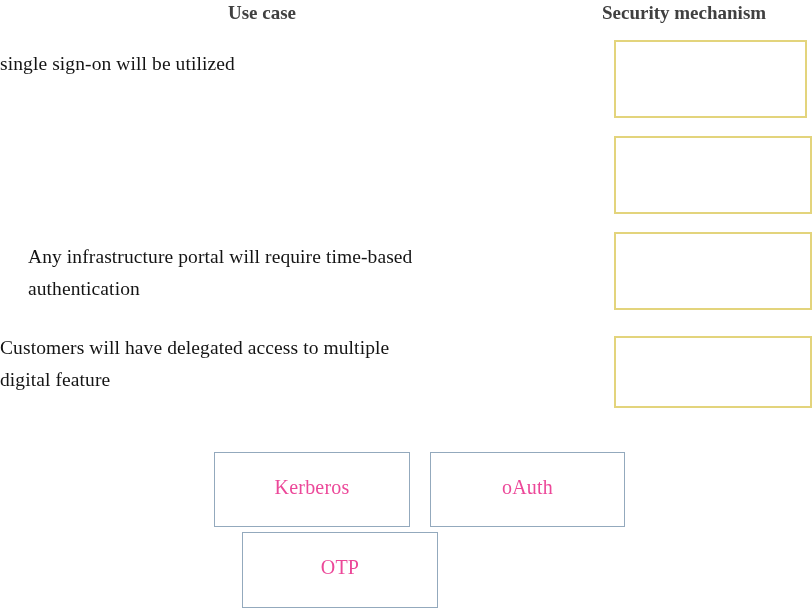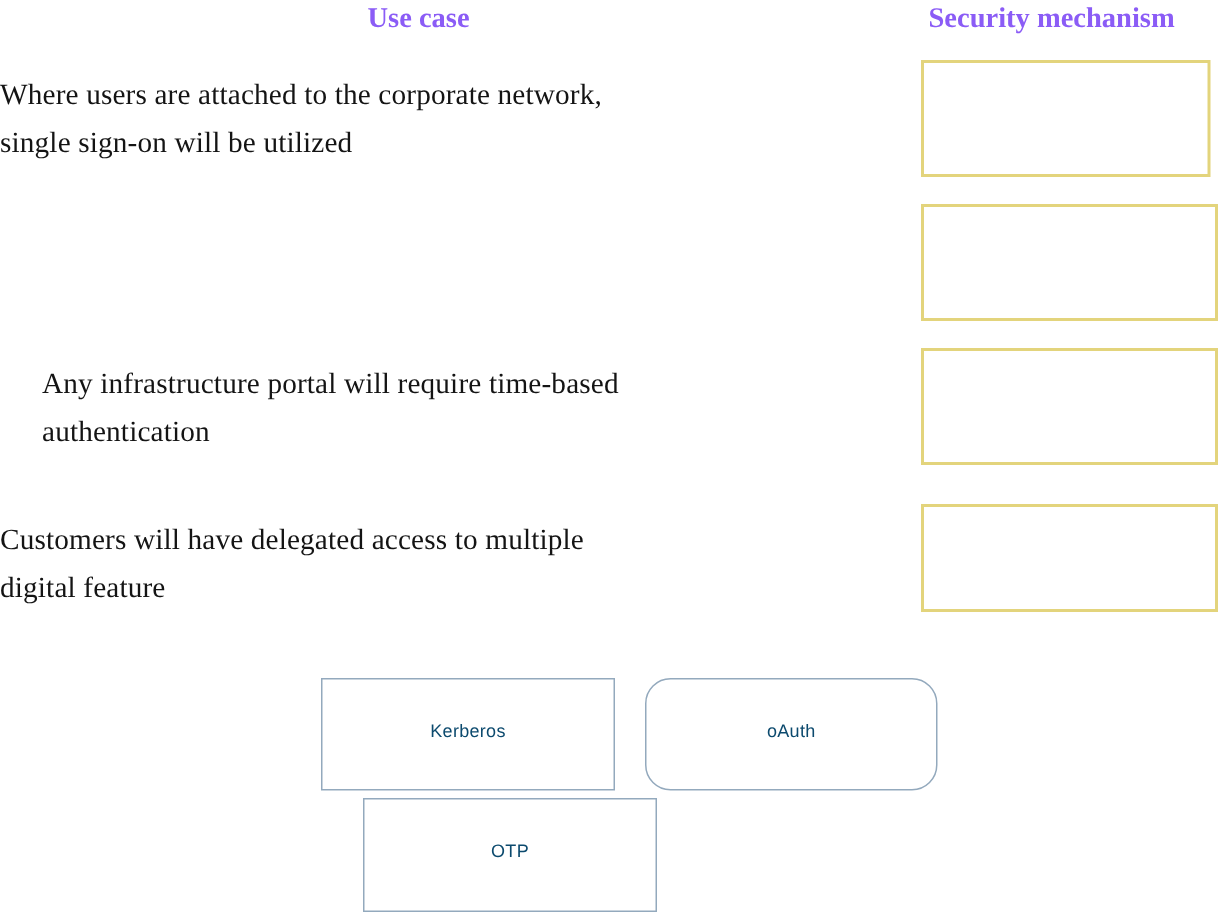--- a/index.html
+++ b/index.html
@@ -18,23 +18,22 @@
     -webkit-font-smoothing: antialiased;
   }
 
   
   .col-header {
     position: absolute;
     font-family: "Liberation Serif", "DejaVu Serif", serif;
     font-weight: bold;
     font-size: 19px;
     line-height: 22px;
-    color: #8b5cf6;
+    color: #404040;
     white-space: nowrap;
-    margin-left: 17px;
   }
   #hdr-usecase {
     left: 0;
     top: 2px;
     width: 524px;
     text-align: center;
   }
   #hdr-mechanism {
     left: 602px;
     top: 2px;
@@ -51,21 +50,21 @@
   .usecase-text {
     font-family: "Liberation Serif", "DejaVu Serif", serif;
     font-size: 19.5px;
     line-height: 32px;
     color: #141414;
     letter-spacing: 0.1px;
   }
   #row-0 { top: 48px; }
   #row-1 { top: 144px; }
   #row-2 { top: 241px; margin-left: 28px; }
-  #row-3 { top: 345px; }
+  #row-3 { top: 332px; }
 
   
   .drop-box {
     position: absolute;
     background: #ffffff;
     border: 2px solid #e3d47c;
     box-sizing: border-box;
   }
   #drop-0 { left: 614px; top: 40px;  width: 193px; height: 78px; }
   #drop-1 { left: 614px; top: 136px; width: 198px; height: 78px; }
@@ -82,42 +81,41 @@
   }
   .option-box {
     position: absolute;
     box-sizing: border-box;
     background: #ffffff;
     border: 1.5px solid #93a9bd;
     display: block;
   }
   .option-label {
     display: block;
-    font-family: Liberation Sans, sans-serif;
-    font-size: 12px;
+    font-family: Liberation Serif, serif;
+    font-size: 20px;
     line-height: 20px;
-    color: #0c4a6e;
+    color: #ec4899;
     text-align: center;
     margin-top: 24px;
     letter-spacing: 0.2px;
   }
   #opt-0 { left: 0px;   top: 0px;  width: 196px; height: 75px; }
-  #opt-1 { left: 216px; top: 0px;  width: 195px; height: 75px; border-radius: 17px; }
+  #opt-1 { left: 216px; top: 0px;  width: 195px; height: 75px; }
   #opt-2 { left: 0px;   top: 80px; width: 196px; height: 76px; margin-left: 28px; }
   #opt-3 { left: 216px; top: 80px; width: 195px; height: 76px; }
 </style>
 </head>
 <body>
 
 <div class="col-header" id="hdr-usecase">Use case</div>
 
 <div class="col-header" id="hdr-mechanism">Security mechanism</div>
 
 <div class="usecase-row" id="row-0">
-  <div class="usecase-text">Where users are attached to the corporate network,</div>
   <div class="usecase-text">single sign-on will be utilized</div>
 </div>
 
 <div class="usecase-row" id="row-1">
 </div>
 
 <div class="usecase-row" id="row-2">
   <div class="usecase-text">Any infrastructure portal will require time-based</div>
   <div class="usecase-text">authentication</div>
 </div>

